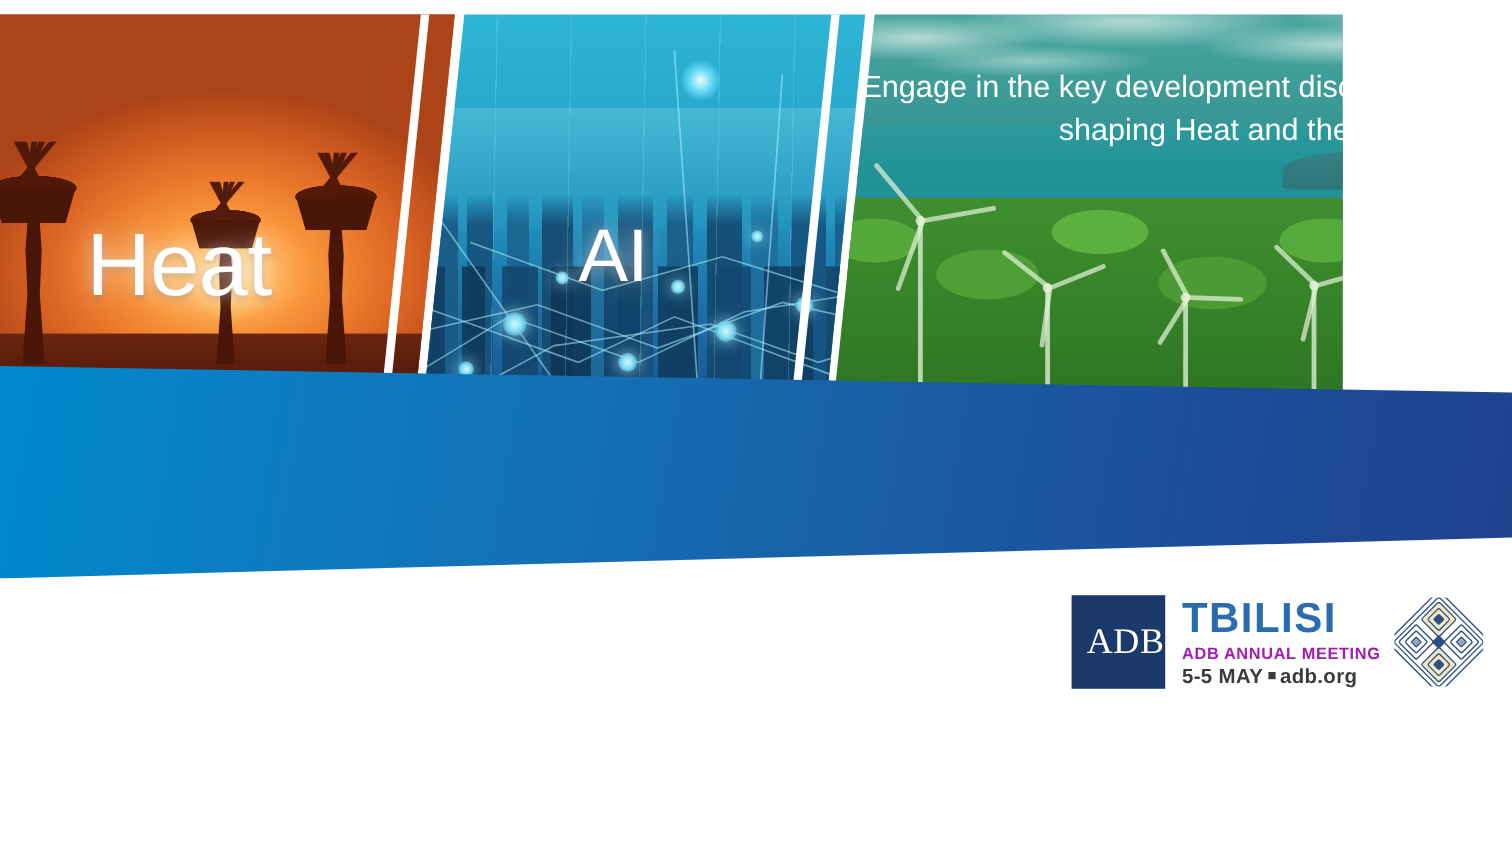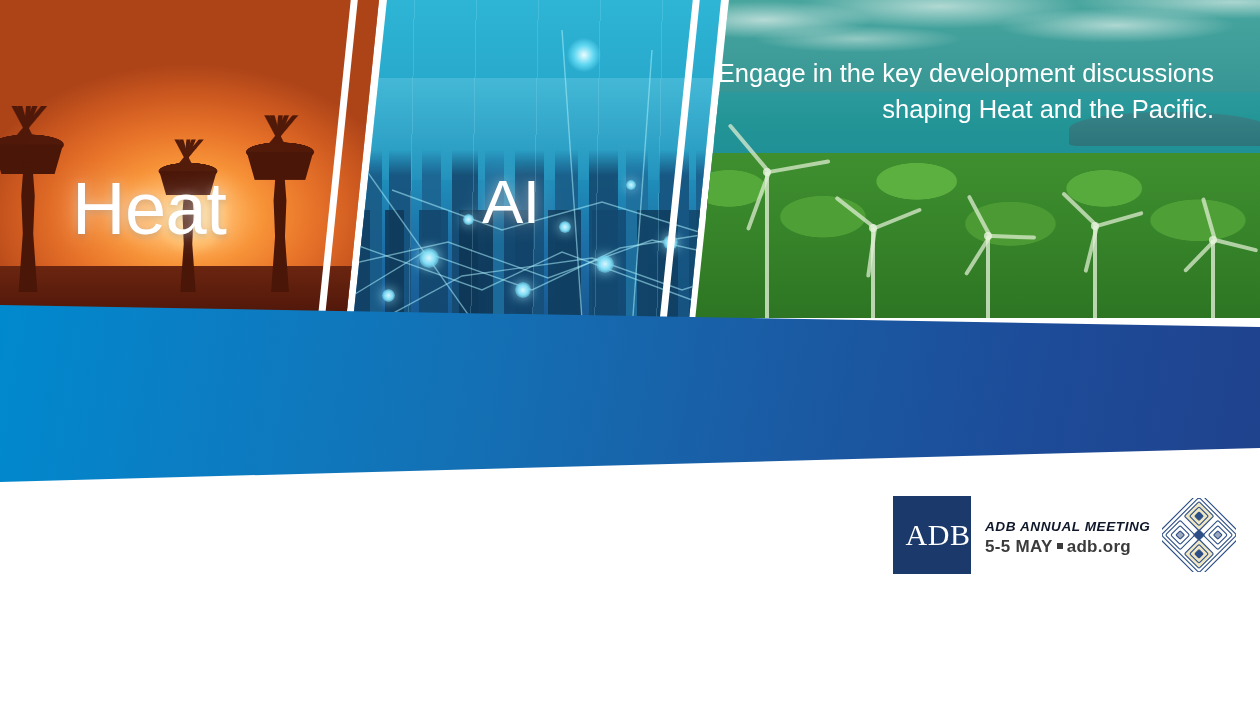--- a/index.html
+++ b/index.html
@@ -11,22 +11,22 @@
   }
   #banner {
     position:relative;
     width:1260px; height:710px;
     background:#ffffff;
     overflow:hidden;
   }
 
   
   .hero {
-    position:absolute; left:0; top:0;
-    width:1260px; height:318px;
+    position:absolute; left:0; top:12px;
+    width:1119px; height:318px;
     overflow:hidden;
   }
   .panel {
     position:absolute; top:-10px; height:340px;
     overflow:hidden;
   }
   .panel-art { position:absolute; inset:0; }
 
   
   #panel-heat {
@@ -290,27 +290,26 @@
     flex:0 0 auto;
   }
   .tb-city {
     color:#2b6cb0;
     font-size:35px;
     font-weight:bold;
     letter-spacing:1.2px;
     line-height:1;
   }
   .tb-sub {
-    color:#0f172a;
+    color:#a21caf;
     font-size:13.6px;
     font-weight:bold;
     letter-spacing:0.55px;
     margin-top:5px;
     line-height:1;
-    font-style:italic;
   }
   .tb-date {
     color:#3b3b3b;
     font-size:17px;
     font-weight:bold;
     letter-spacing:0.3px;
     margin-top:4px;
     line-height:1;
   }
   .tb-date .sq {
@@ -461,20 +460,21 @@
     <span class="ln">shaping Heat and the Pacific.</span>
   </div>
 
   <div class="logo">
 
     <div class="adb-mark">
       <span>ADB</span>
     </div>
 
     <div class="logo-text">
+      <div class="tb-city">TBILISI</div>
       <div class="tb-sub">ADB ANNUAL MEETING</div>
       <div class="tb-date">
         <span>5-5 MAY</span><span class="sq"></span><span>adb.org</span>
       </div>
     </div>
 
     <div class="ornament">
       <svg viewBox="0 0 100 100" width="74" height="74">
         <g transform="rotate(45 50 50)" fill="none" stroke="#2d4f86" stroke-width="1.5">
 

